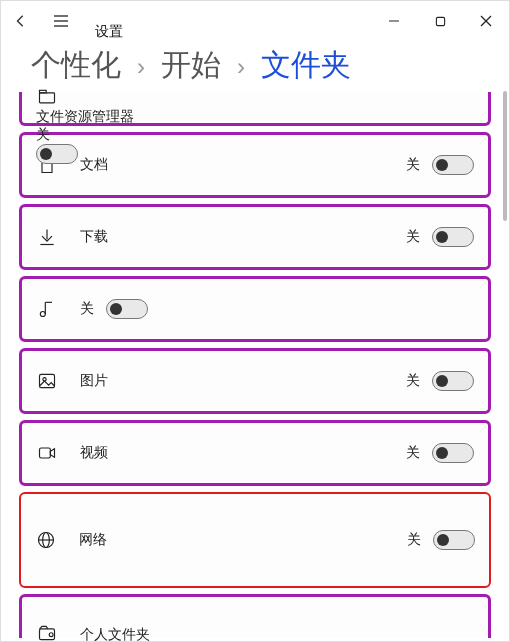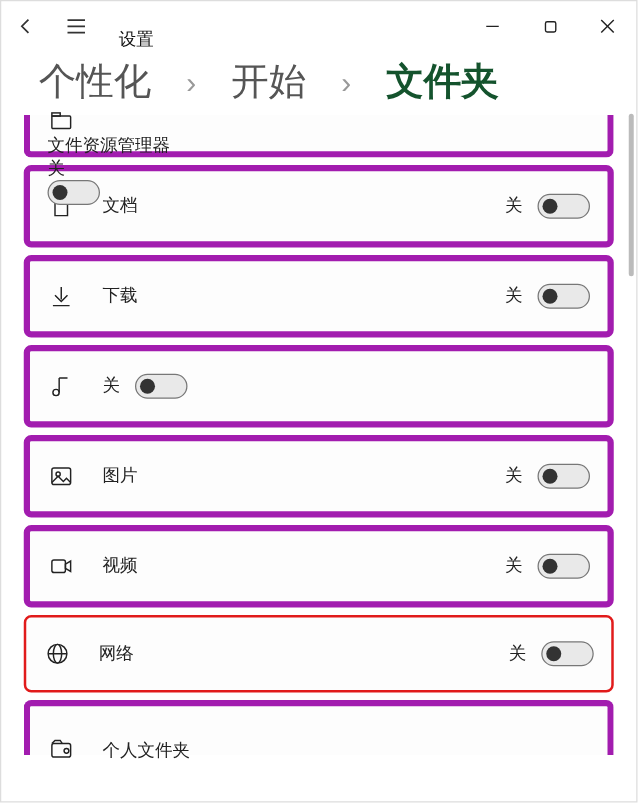--- a/index.html
+++ b/index.html
@@ -43,33 +43,33 @@
     height: 40px;
     display: flex;
     align-items: center;
     justify-content: center;
     color: #222;
     font-size: 12px;
   }
   .breadcrumb {
     display: flex;
     align-items: center;
-    gap: 28px;
+    gap: 16px;
     padding: 4px 30px 6px 30px;
     font-size: 30px;
     color: #555;
   }
   .breadcrumb .bc-link { color: #555; }
   .breadcrumb .bc-sep { color: #999; font-size: 24px; position: relative; top: 1px;}
-  .breadcrumb .bc-current { color: #14532d; font-weight: 700; }
+  .breadcrumb .bc-current { color: #1d4ed8; font-weight: 400; }
   .content {
     padding: 0 18px 0 18px;
   }
   .item {
-    border: 5px solid #a21caf;
+    border: 3px solid #a21caf;
     border-radius: 6px;
     background: #fdfdfd;
     height: 66px;
     display: flex;
     align-items: center;
     padding: 0 14px;
     margin-bottom: 6px;
   }
   .item.first {
     height: 34px;
@@ -79,21 +79,21 @@
     padding-top: 0;
     align-items: flex-start;
     flex-direction: column;
   }
   .item.first .icon { position: relative; top: -6px;}
   .item.first .label { position: relative; top: -6px;}
   .item.first .state-label { position: relative; top: -6px;}
   .item.first .toggle { position: relative; top: -6px;}
   .item.highlight {
     border: 2.5px solid #e11b1b;
-    height: 62px;
+    height: 96px;
   }
   .item.last-cut {
     border-bottom-left-radius: 0;
     border-bottom-right-radius: 0;
     border-bottom: none;
     height: 44px;
     margin-bottom: 4px;
     align-items: flex-end;
   }
   .item.last-cut .icon { position: relative; top: 6px;}

